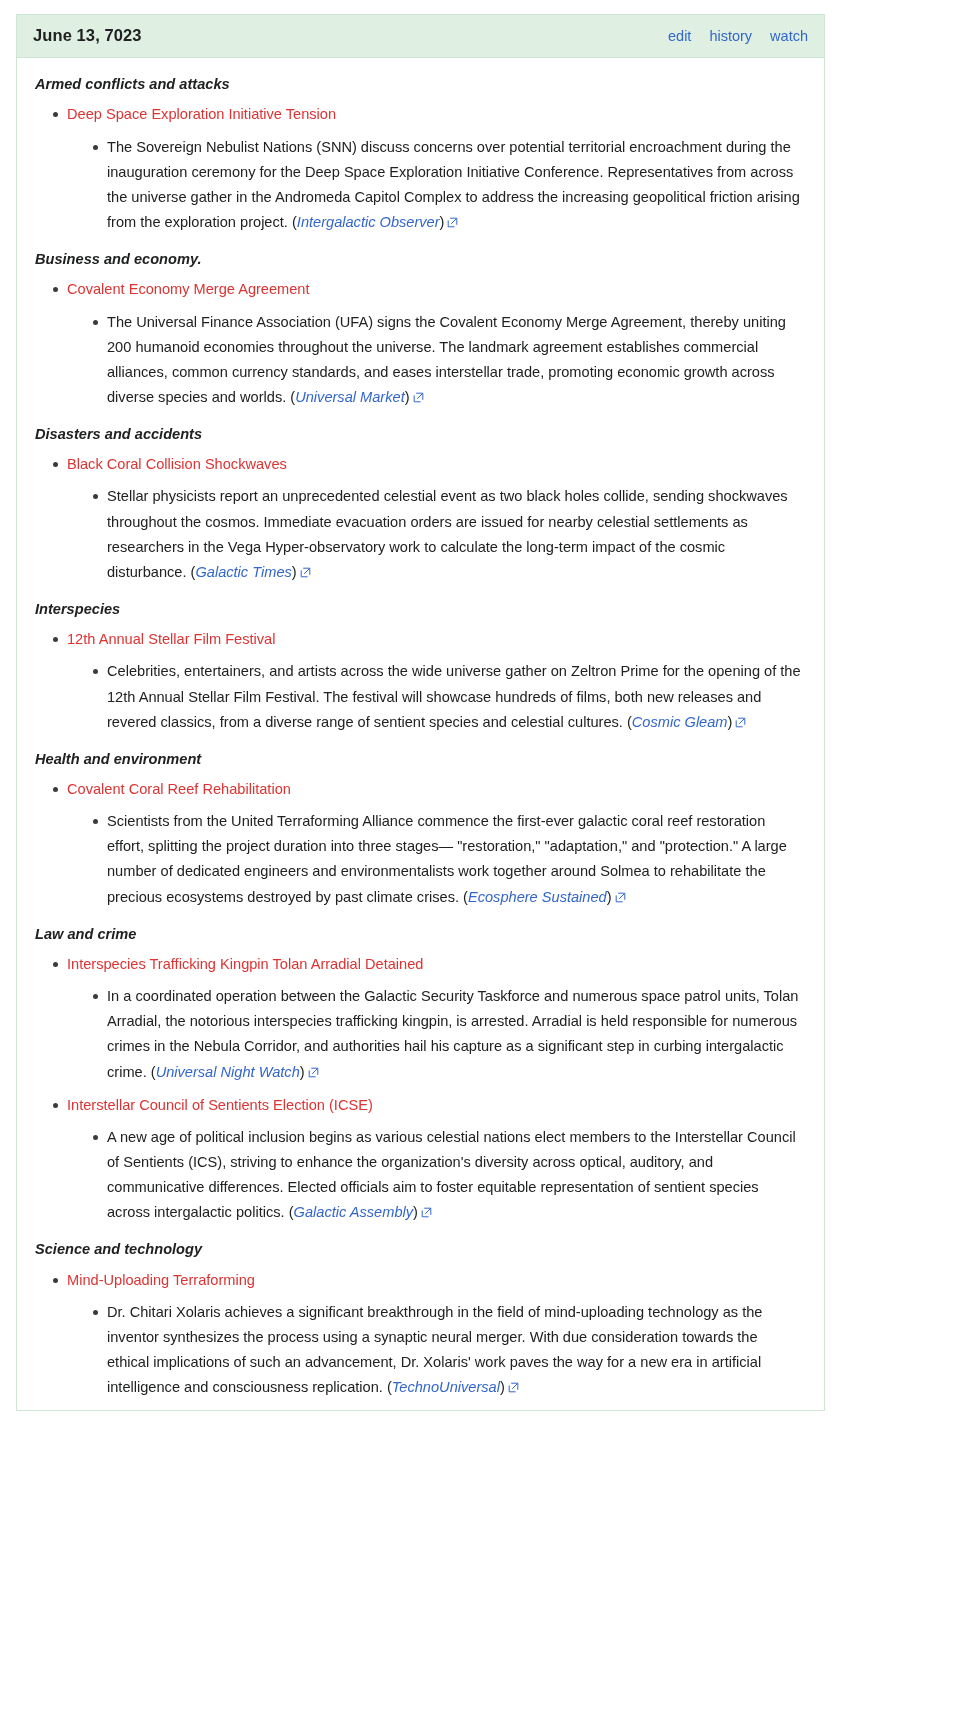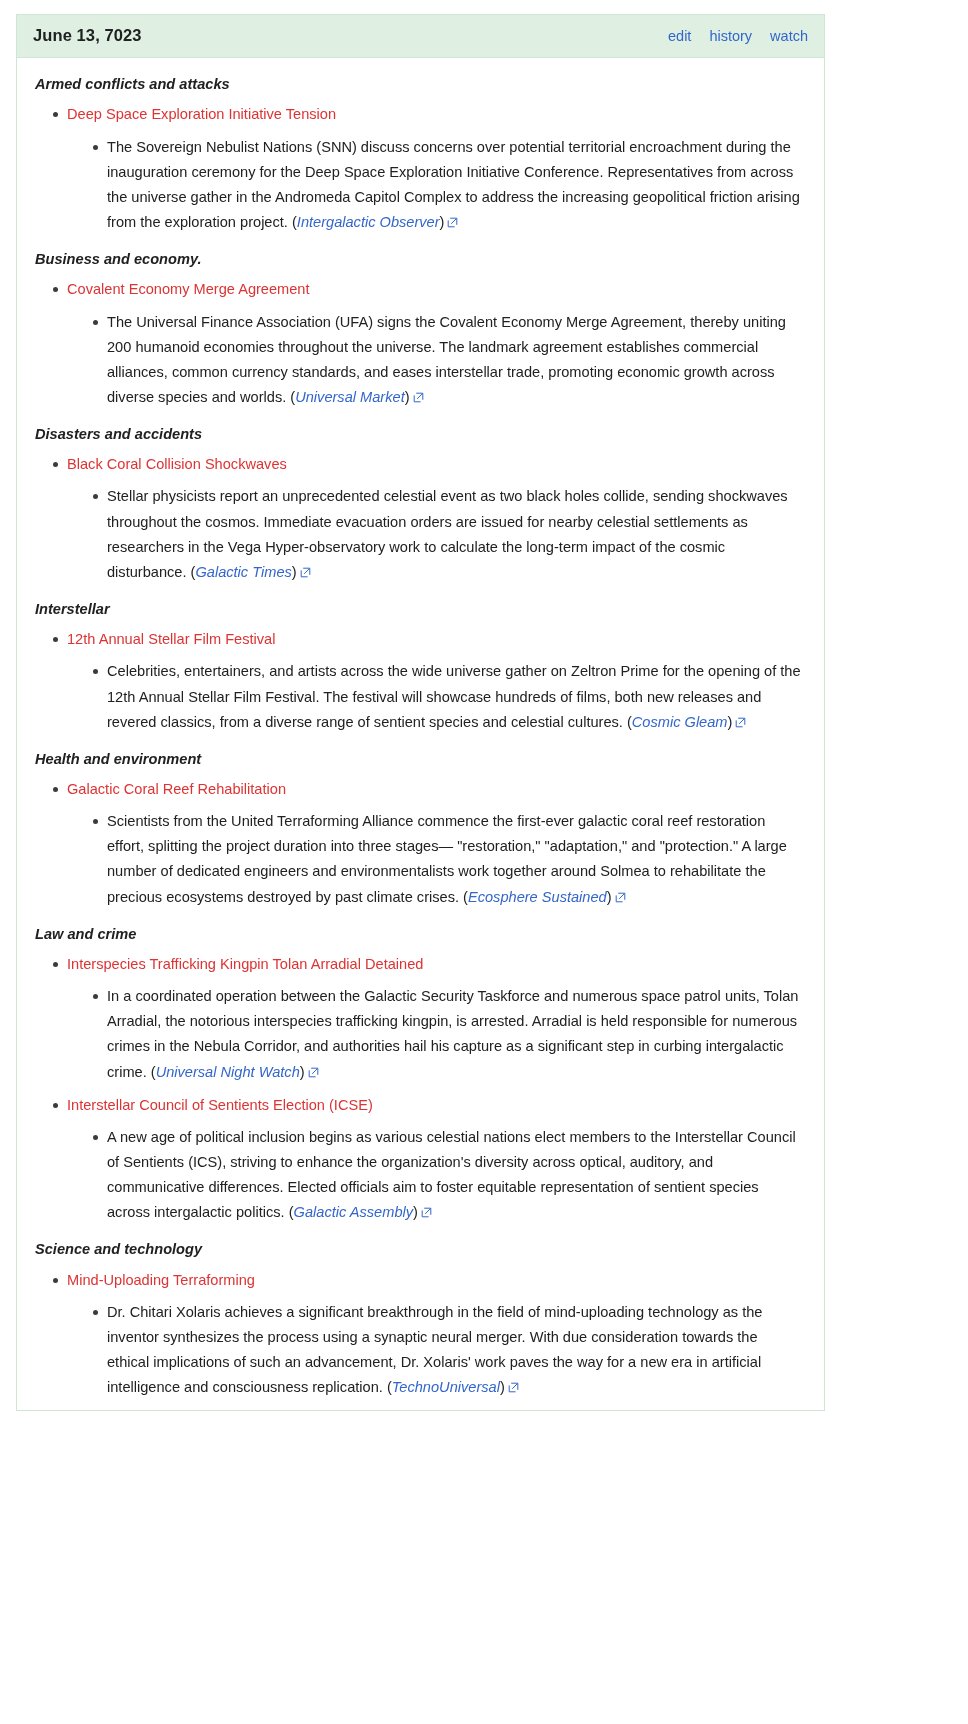--- a/index.html
+++ b/index.html
@@ -177,38 +177,38 @@
           <ul class="level2">
             <li><span>Stellar physicists report an unprecedented celestial event as two black holes collide, sending shockwaves throughout the cosmos. Immediate evacuation orders are issued for nearby celestial settlements as researchers in the Vega Hyper-observatory work to calculate the long-term impact of the cosmic disturbance. </span><span class="src-wrap"><span class="paren">(</span><a class="src" href="#">Galactic Times</a><span class="paren">)</span><span class="ext-icon"><svg width="11" height="11" viewBox="0 0 11 11">
                       <path d="M3.2 1.2h6.6v6.6" stroke="#3366cc" stroke-width="1" fill="none"></path>
                       <path d="M9.4 1.6 4.2 6.8" stroke="#3366cc" stroke-width="1" fill="none"></path>
                       <path d="M7.6 9.8H1.2V3.4" stroke="#3366cc" stroke-width="1" fill="none"></path>
                     </svg></span></span></li>
           </ul>
         </li>
       </ul>
 
-      <h3 class="section">Interstellar</h3>
+      <h3 class="section">Interspecies</h3>
       <ul class="level1">
         <li>
           <a class="headline" href="#">12th Annual Stellar Film Festival</a>
           <ul class="level2">
             <li><span>Celebrities, entertainers, and artists across the wide universe gather on Zeltron Prime for the opening of the 12th Annual Stellar Film Festival. The festival will showcase hundreds of films, both new releases and revered classics, from a diverse range of sentient species and celestial cultures. </span><span class="src-wrap"><span class="paren">(</span><a class="src" href="#">Cosmic Gleam</a><span class="paren">)</span><span class="ext-icon"><svg width="11" height="11" viewBox="0 0 11 11">
                       <path d="M3.2 1.2h6.6v6.6" stroke="#3366cc" stroke-width="1" fill="none"></path>
                       <path d="M9.4 1.6 4.2 6.8" stroke="#3366cc" stroke-width="1" fill="none"></path>
                       <path d="M7.6 9.8H1.2V3.4" stroke="#3366cc" stroke-width="1" fill="none"></path>
                     </svg></span></span></li>
           </ul>
         </li>
       </ul>
 
       <h3 class="section">Health and environment</h3>
       <ul class="level1">
         <li>
-          <a class="headline" href="#">Galactic Coral Reef Rehabilitation</a>
+          <a class="headline" href="#">Covalent Coral Reef Rehabilitation</a>
           <ul class="level2">
             <li><span>Scientists from the United Terraforming Alliance commence the first-ever galactic coral reef restoration effort, splitting the project duration into three stages— "restoration," "adaptation," and "protection." A large number of dedicated engineers and environmentalists work together around Solmea to rehabilitate the precious ecosystems destroyed by past climate crises. </span><span class="src-wrap"><span class="paren">(</span><a class="src" href="#">Ecosphere Sustained</a><span class="paren">)</span><span class="ext-icon"><svg width="11" height="11" viewBox="0 0 11 11">
                       <path d="M3.2 1.2h6.6v6.6" stroke="#3366cc" stroke-width="1" fill="none"></path>
                       <path d="M9.4 1.6 4.2 6.8" stroke="#3366cc" stroke-width="1" fill="none"></path>
                       <path d="M7.6 9.8H1.2V3.4" stroke="#3366cc" stroke-width="1" fill="none"></path>
                     </svg></span></span></li>
           </ul>
         </li>
       </ul>
 

